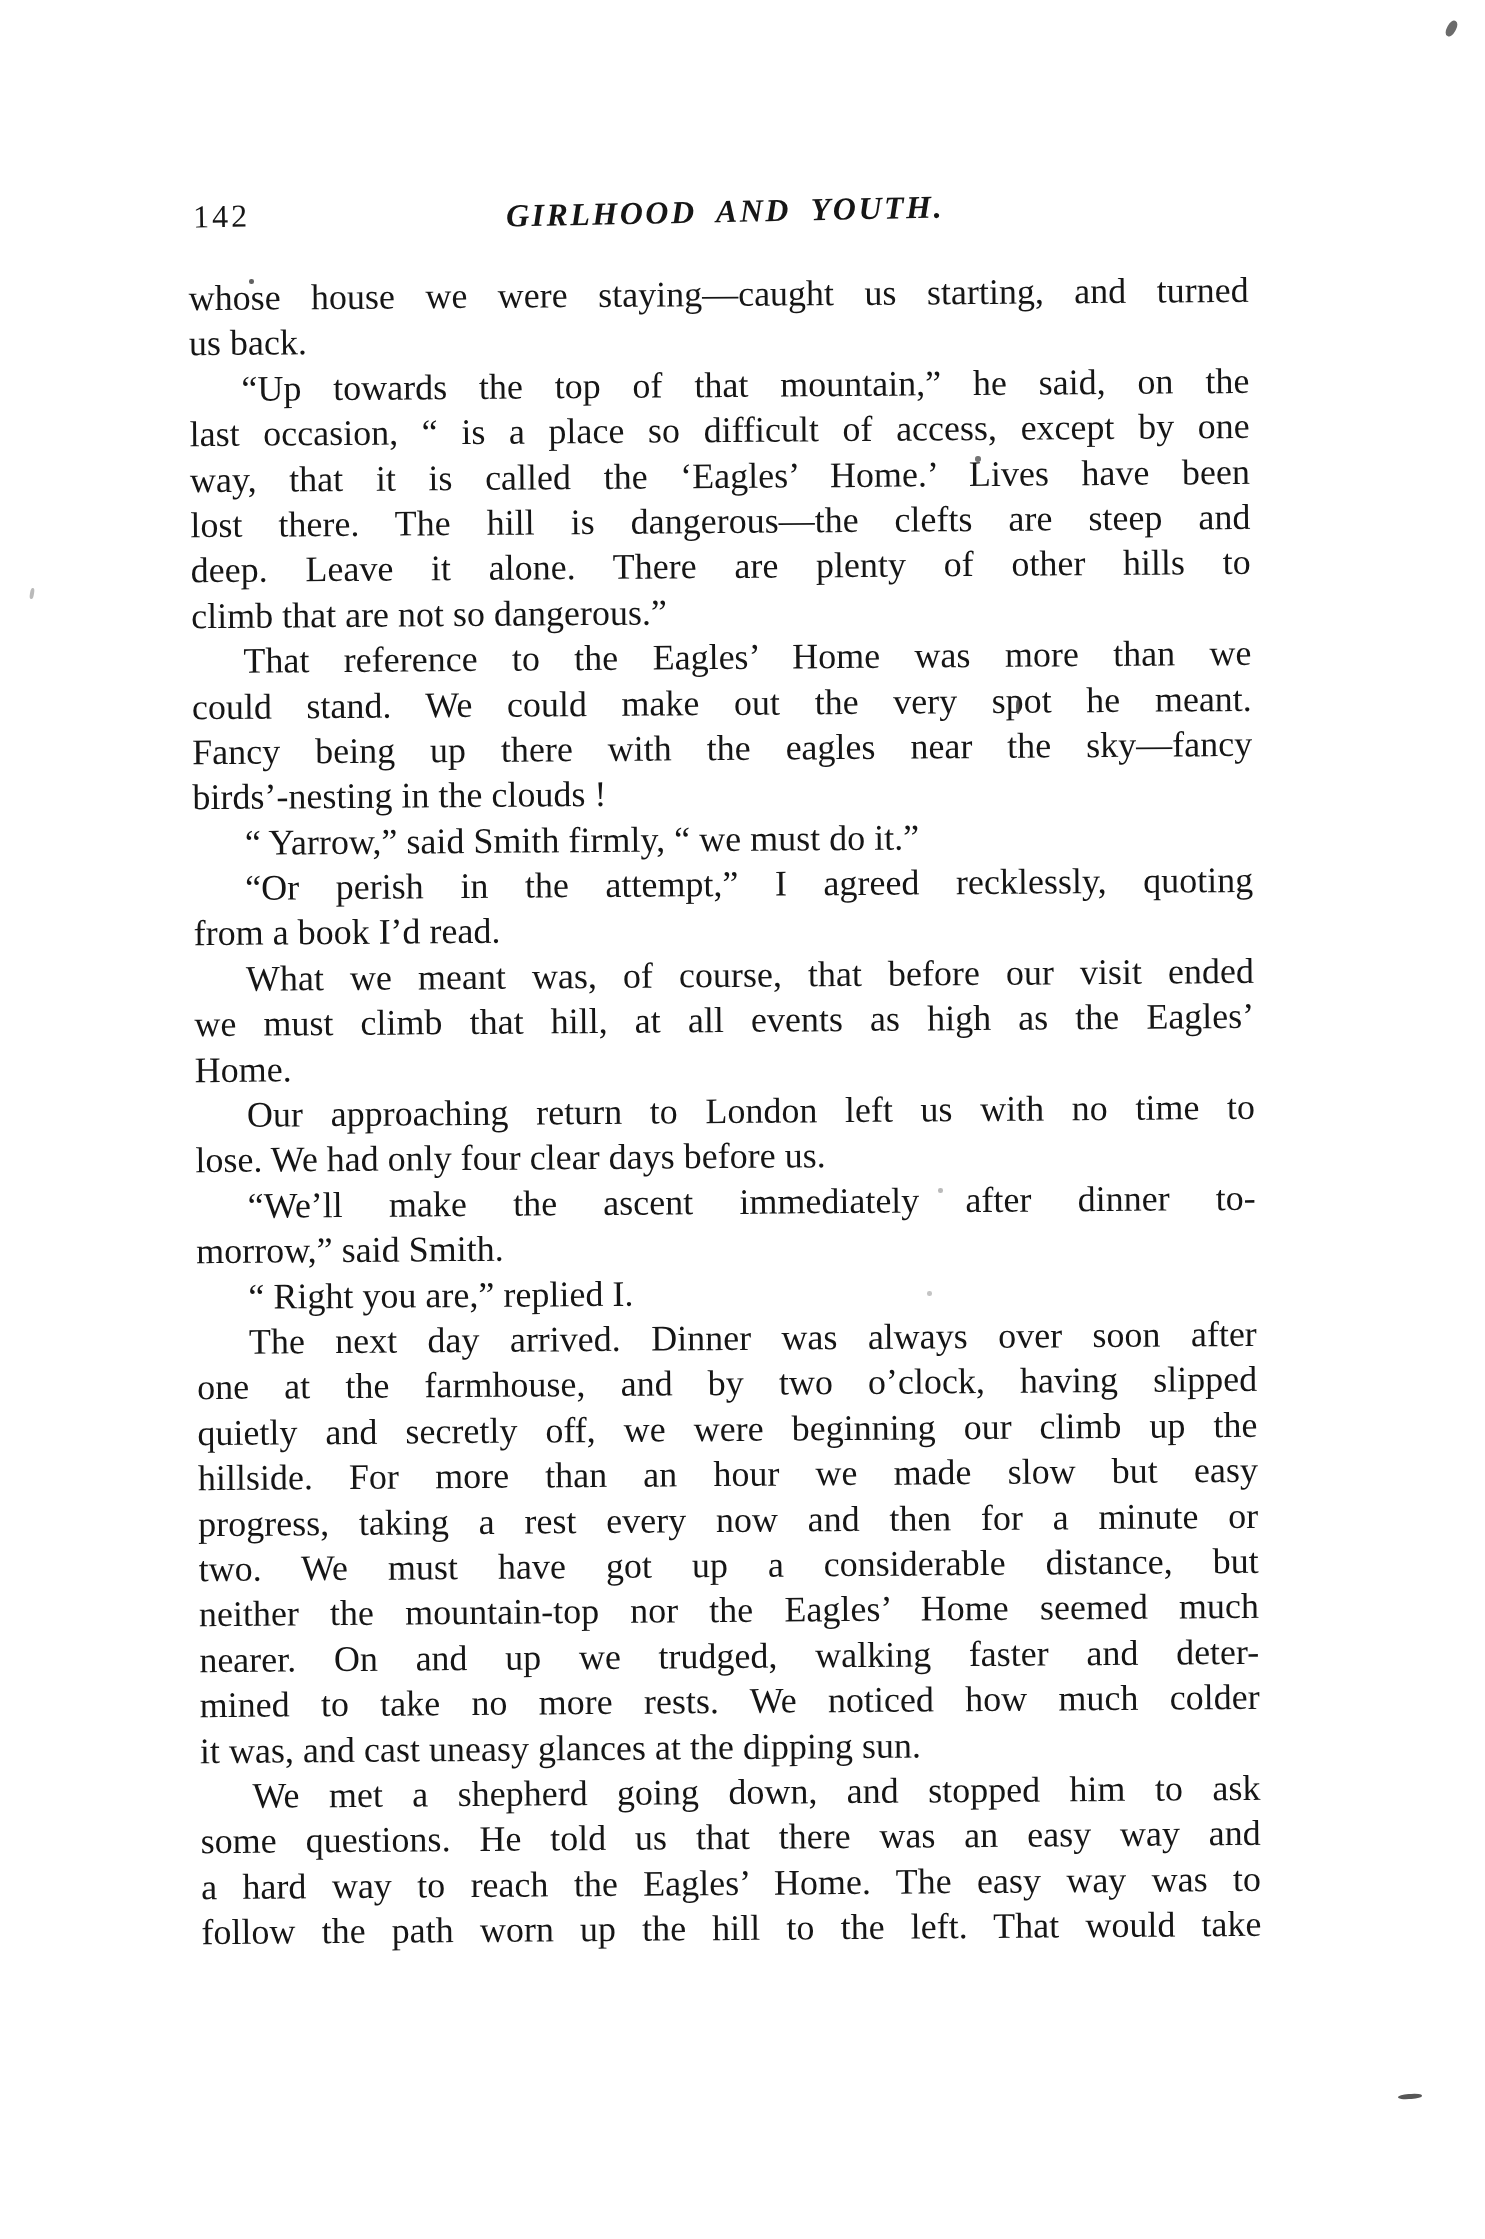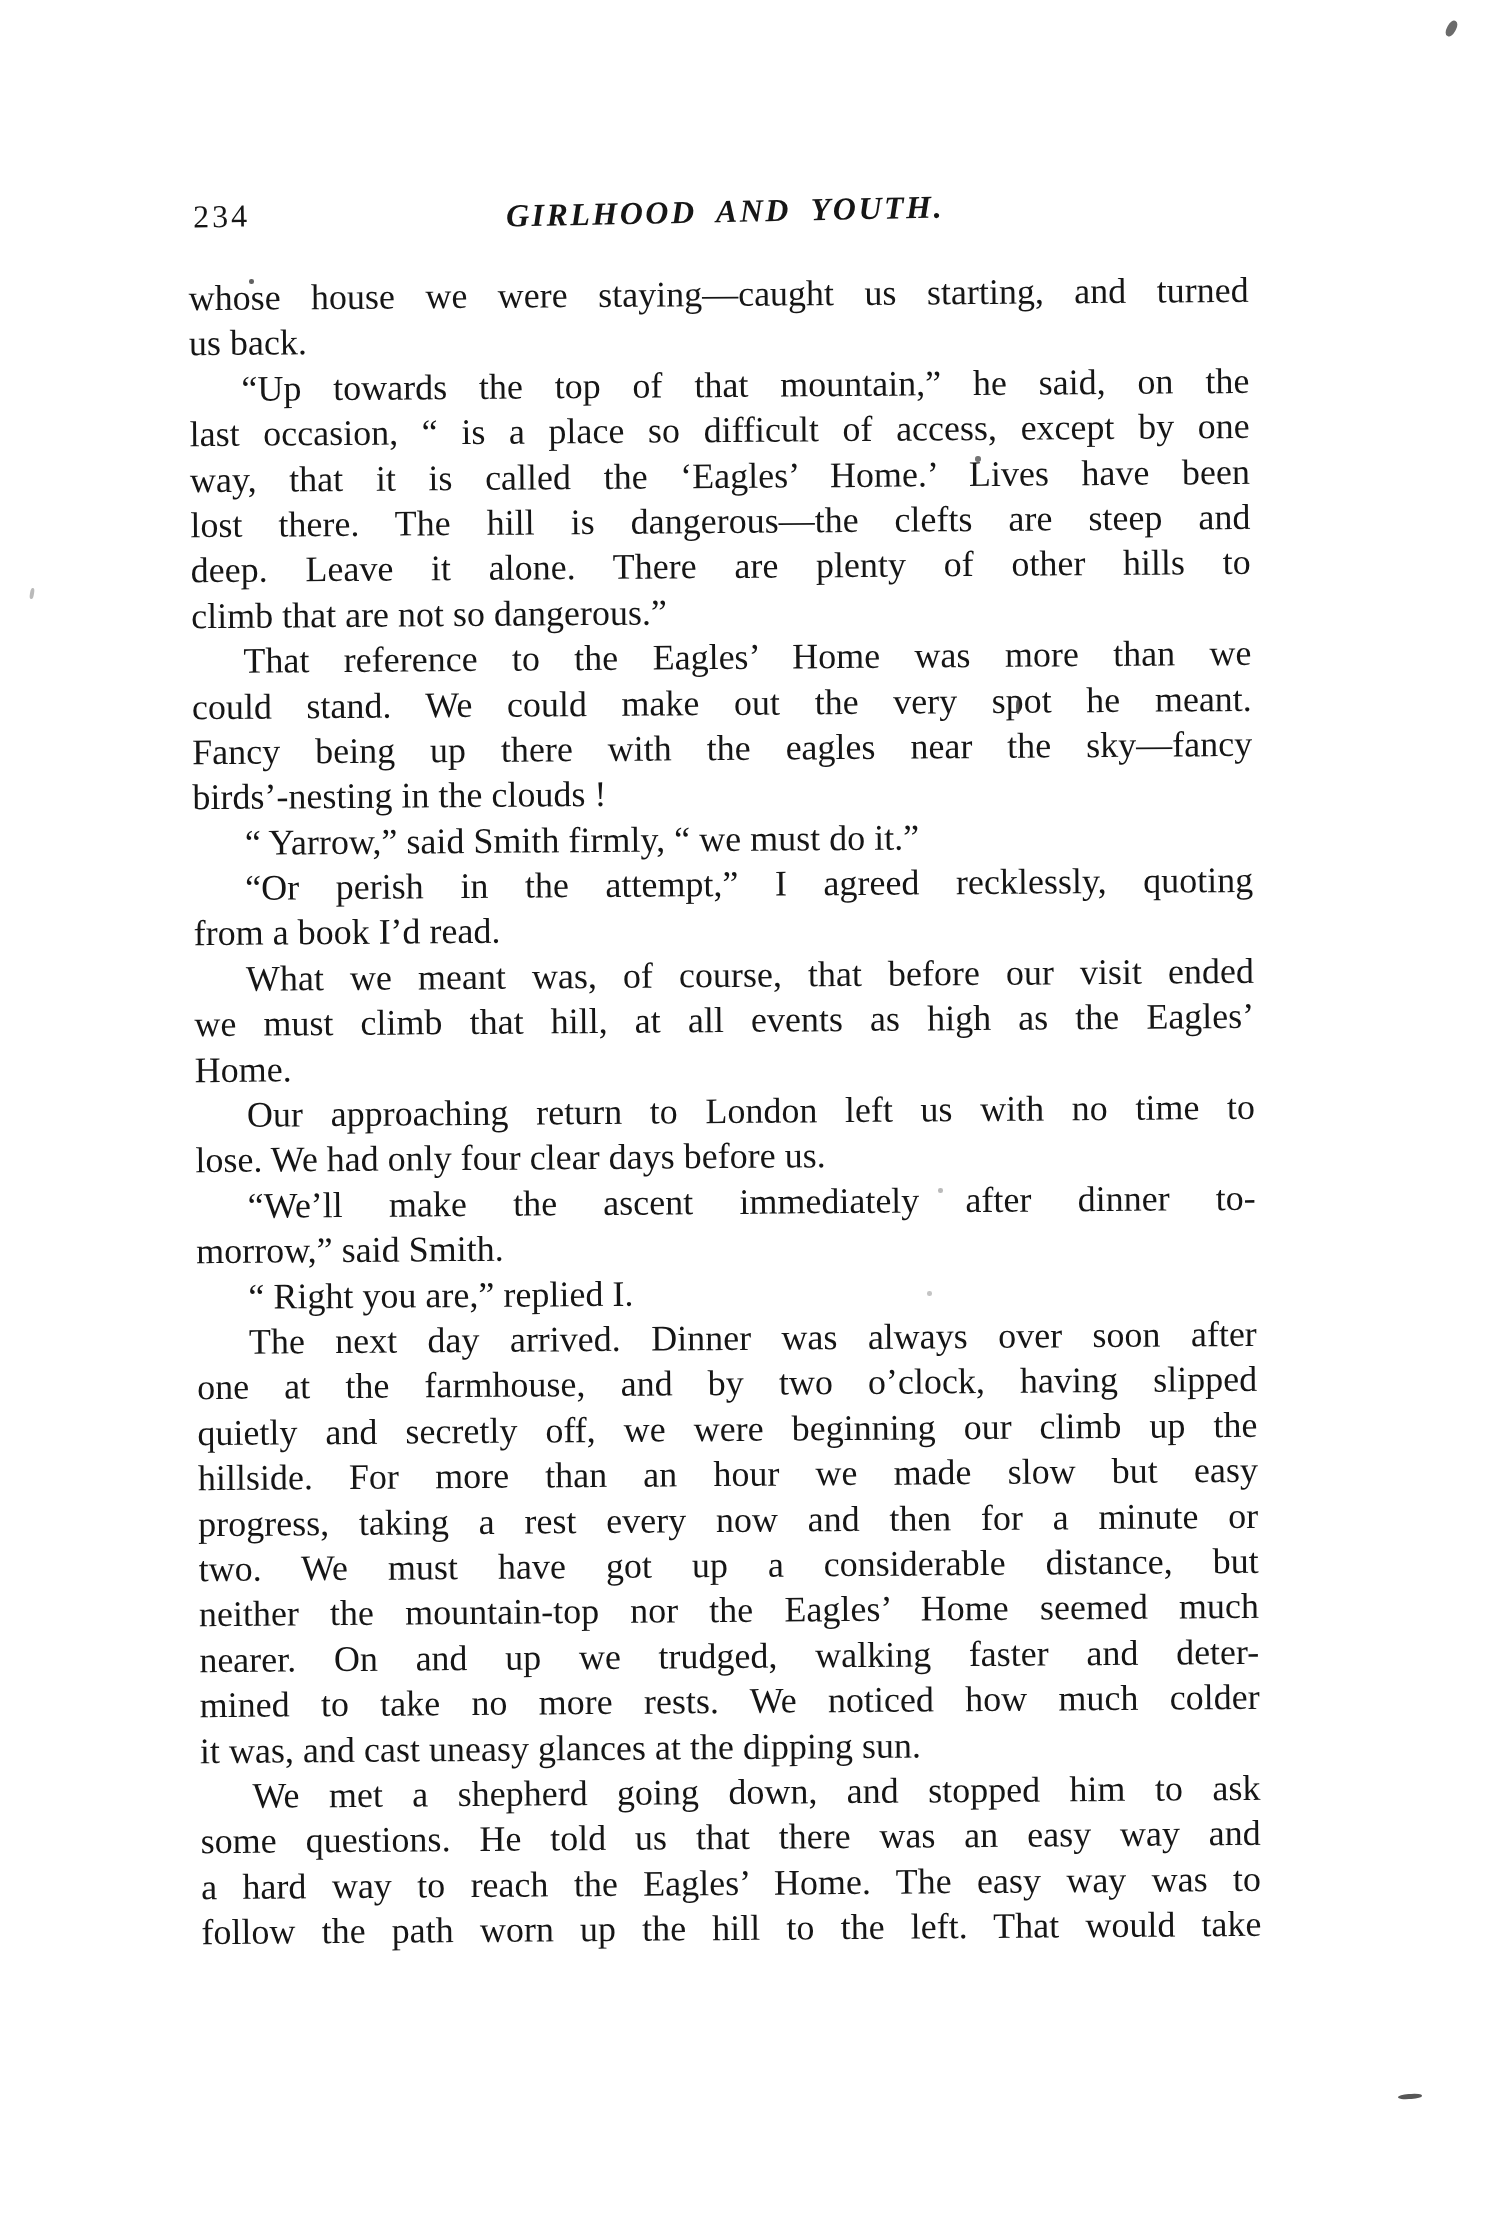--- a/index.html
+++ b/index.html
@@ -65,21 +65,21 @@
   .speck {
     position: absolute;
     background: #3a3a3a;
     border-radius: 45%;
   }
 </style>
 </head>
 <body>
 
 <div class="page">
-  <div class="page-number">234</div>
+  <div class="page-number">142</div>
   <div class="running-header">GIRLHOOD AND YOUTH.</div>
   <div class="body-text">
       <div class="line just">whose house we were staying—caught us starting, and turned</div>
       <div class="line">us back.</div>
       <div class="line indent just">“Up towards the top of that mountain,” he said, on the</div>
       <div class="line just">last occasion, “ is a place so difficult of access, except by one</div>
       <div class="line just">way, that it is called the ‘Eagles’ Home.’ Lives have been</div>
       <div class="line just">lost there. The hill is dangerous—the clefts are steep and</div>
       <div class="line just">deep. Leave it alone. There are plenty of other hills to</div>
       <div class="line">climb that are not so dangerous.”</div>

